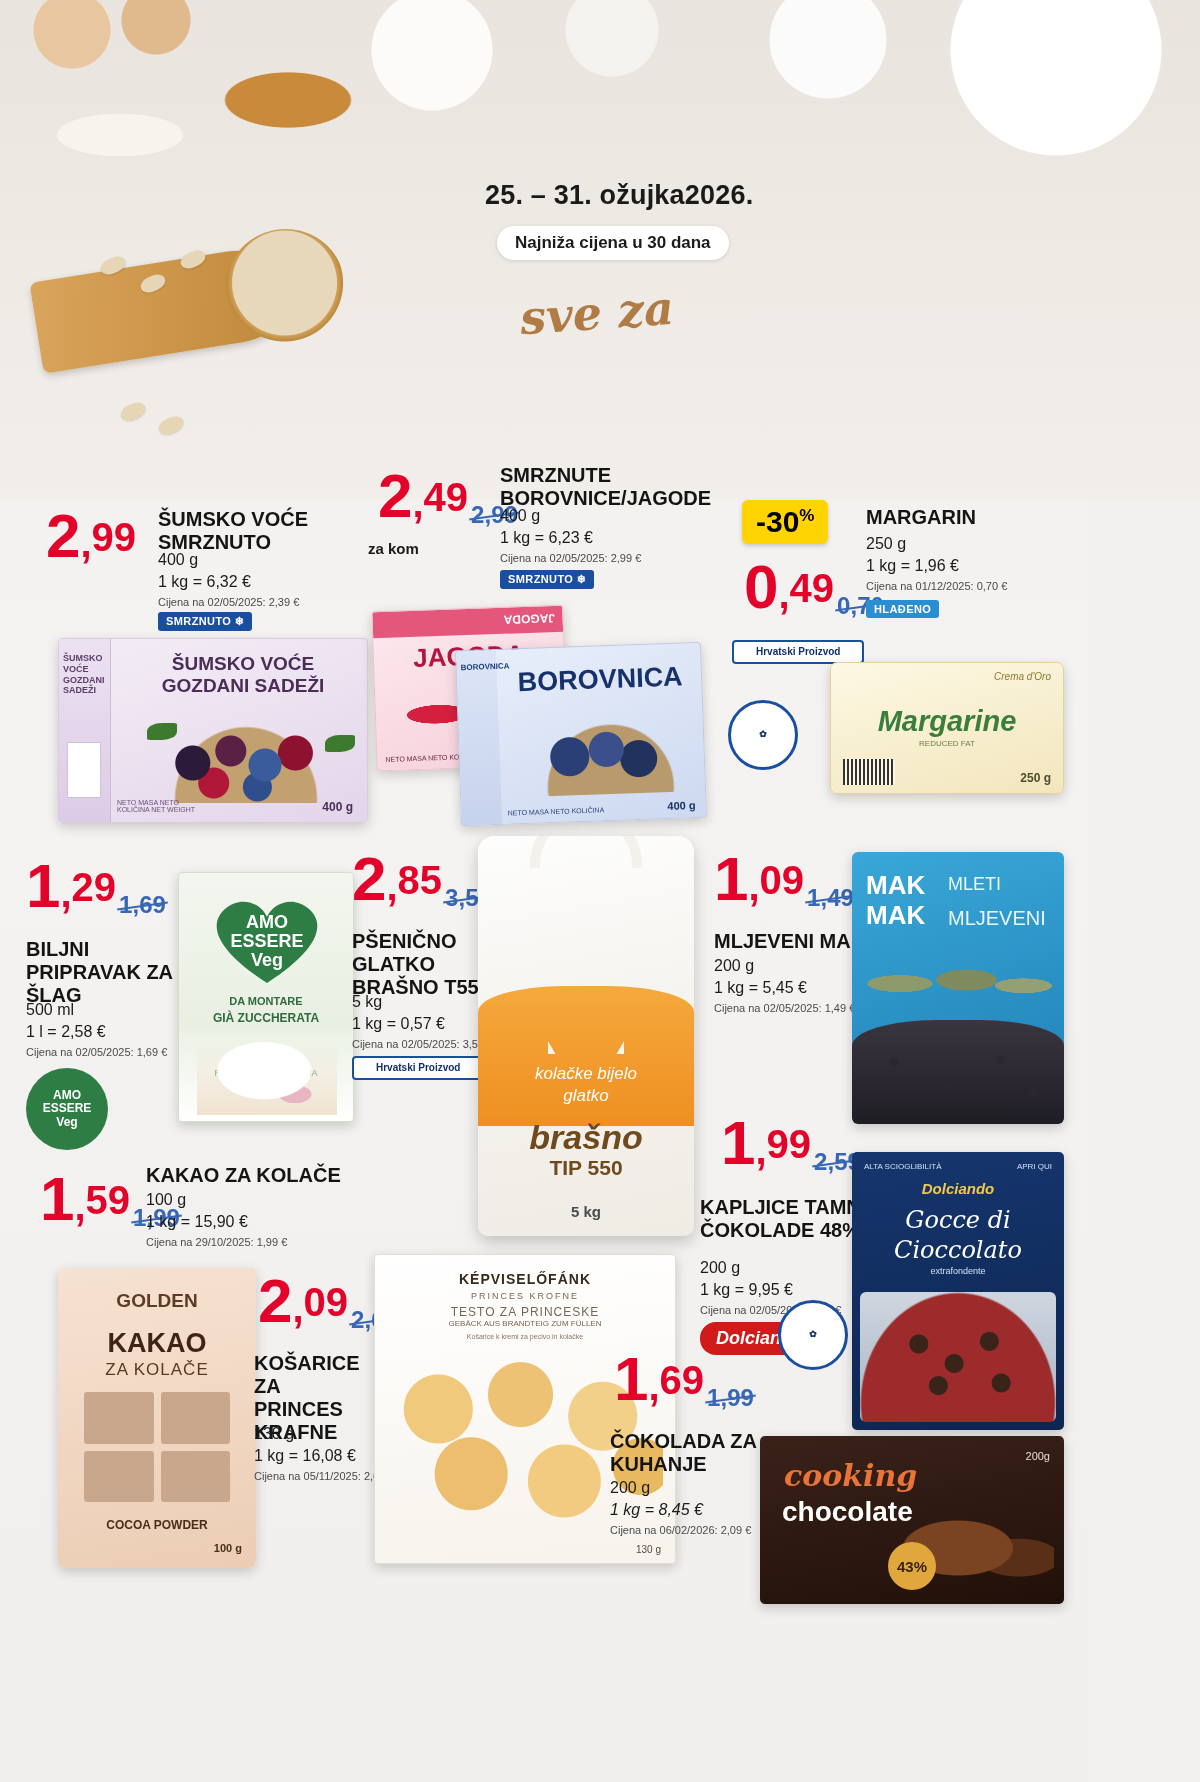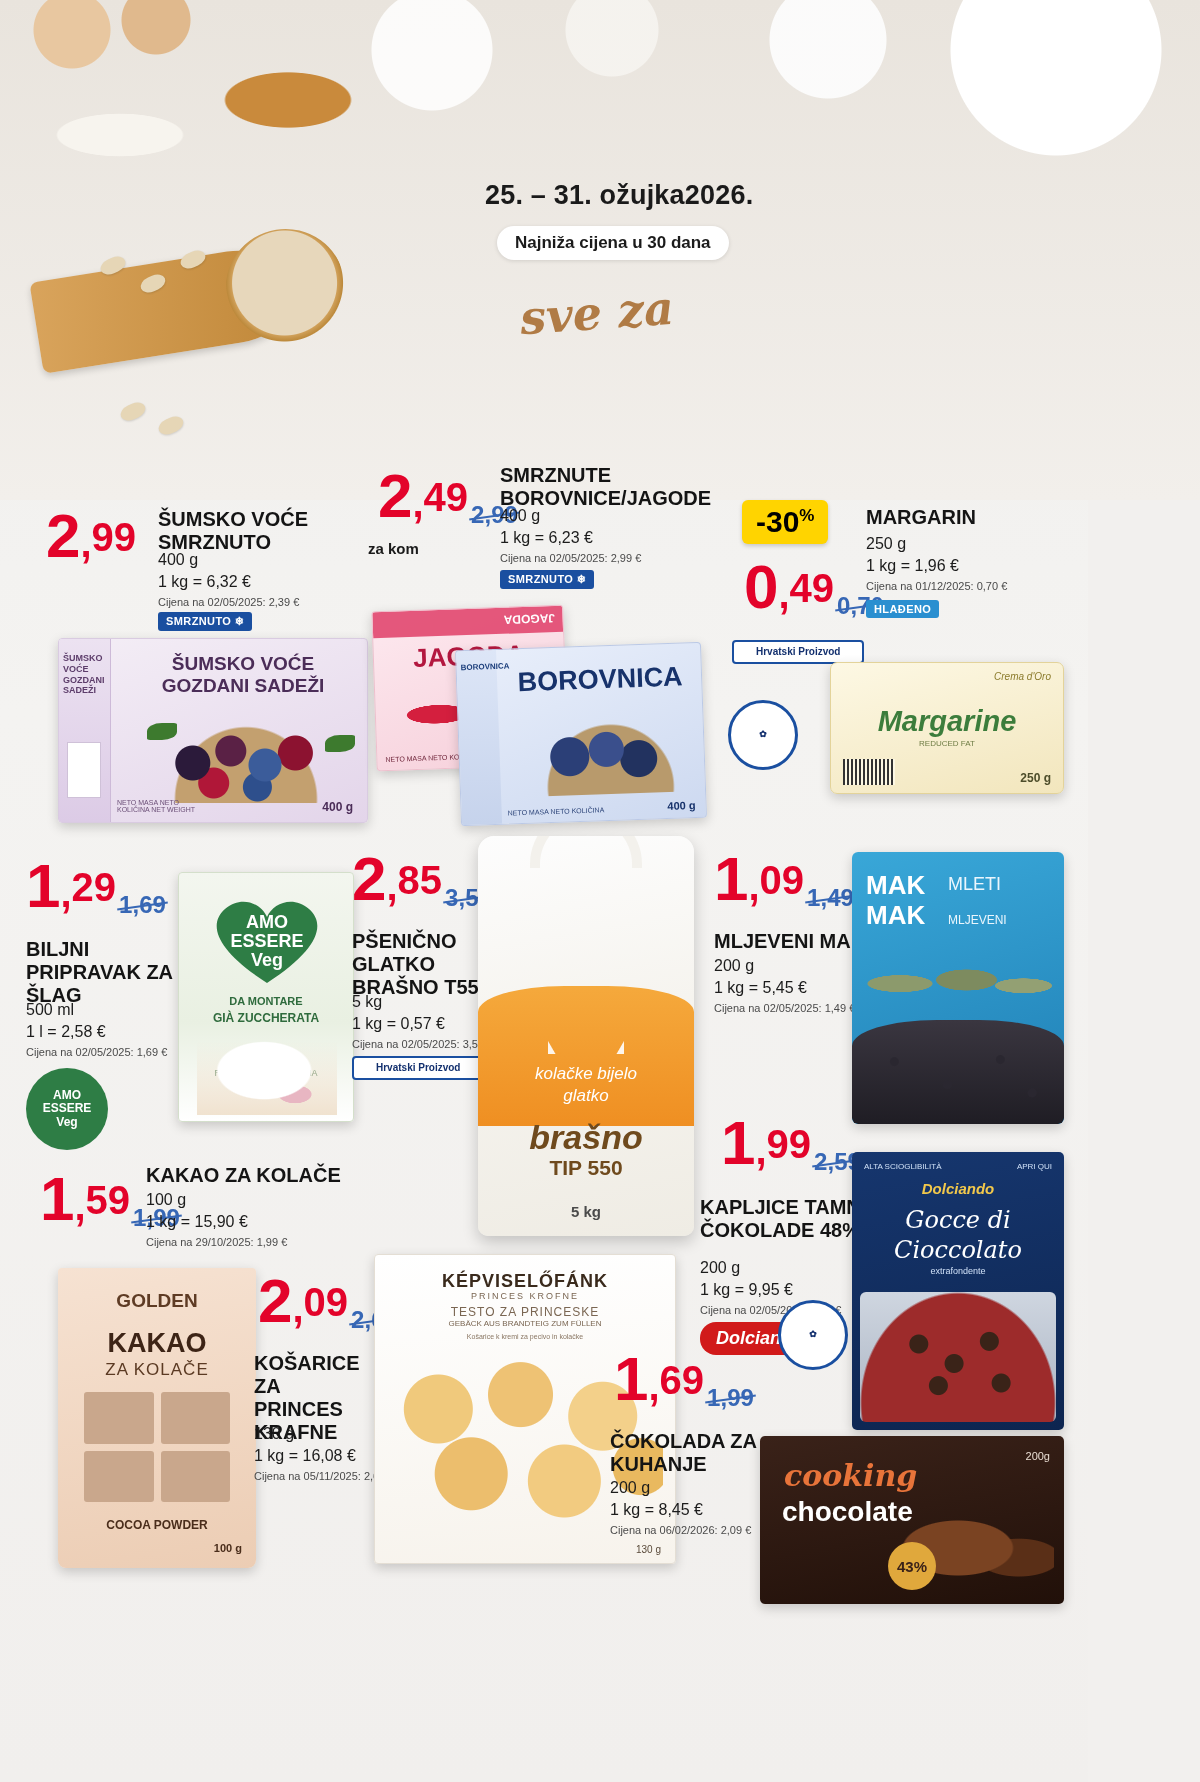--- a/index.html
+++ b/index.html
@@ -254,21 +254,21 @@
   .flourbag .s5{ position:absolute; left:0; right:0; bottom:16px; text-align:center; font-size:15px; color:#4b4b4b; font-weight:bold;}
 
   .makbag {
     left:852px; top:852px; width:212px; height:272px;
     background:linear-gradient(165deg,#39a7d8,#1f7fb5);
     border-radius:6px;
   }
   .makbag .m1{ position:absolute; left:14px; top:18px; font-size:26px; font-weight:bold; color:#fff;}
   .makbag .m2{ position:absolute; left:14px; top:48px; font-size:26px; font-weight:bold; color:#fff;}
   .makbag .m3{ position:absolute; left:96px; top:22px; font-size:18px; color:#eaf6fd;}
-  .makbag .m4{ position:absolute; left:96px; top:61px; font-size:12px; color:#eaf6fd;}
+  .makbag .m4{ position:absolute; left:96px; top:55px; font-size:20px; color:#eaf6fd;}
   .makbag .pods{
     position:absolute; left:10px; top:92px; width:190px; height:72px;
     background:
       radial-gradient(ellipse at 20% 55%, #8c9a6c 0 32px, rgba(0,0,0,0) 33px),
       radial-gradient(ellipse at 55% 50%, #7d8b5f 0 30px, rgba(0,0,0,0) 31px),
       radial-gradient(ellipse at 85% 58%, #93a073 0 28px, rgba(0,0,0,0) 29px);
   }
   .makbag .seeds{
     position:absolute; left:0; right:0; bottom:0; height:104px;
     background:
@@ -294,21 +294,21 @@
   }
   .kakaobag .grid div{ background:#c9a78c; border-radius:3px;}
   .kakaobag .c1{ position:absolute; left:0; right:0; bottom:36px; text-align:center; font-size:12px; font-weight:bold; color:#4a2d1b;}
   .kakaobag .c2{ position:absolute; right:14px; bottom:14px; font-size:11px; font-weight:bold; color:#4a2d1b;}
 
   .krafne {
     left:374px; top:1254px; width:302px; height:310px;
     background:linear-gradient(175deg,#ffffff,#f7f3ec);
     border:1px solid #e4ded4;
   }
-  .krafne .h1{ position:absolute; left:0; right:0; top:16px; text-align:center; font-size:18px; font-weight:bold; color:#3a2a1c; letter-spacing:1px;}
+  .krafne .h1{ position:absolute; left:0; right:0; top:16px; text-align:center; font-size:14px; font-weight:bold; color:#3a2a1c; letter-spacing:1px;}
   .krafne .h2{ position:absolute; left:0; right:0; top:36px; text-align:center; font-size:9px; color:#7a6652; letter-spacing:2px;}
   .krafne .h3{ position:absolute; left:0; right:0; top:50px; text-align:center; font-size:12px; color:#7a6652; letter-spacing:1px;}
   .krafne .h4{ position:absolute; left:0; right:0; top:64px; text-align:center; font-size:8px; color:#7a6652;}
   .krafne .h5{ position:absolute; left:0; right:0; top:78px; text-align:center; font-size:7px; color:#8a7764;}
   .krafne .puffs{
     position:absolute; left:14px; top:100px; width:274px; height:180px;
     background:
       radial-gradient(circle at 18% 30%, #f0c97c 0 34px, rgba(0,0,0,0) 35px),
       radial-gradient(circle at 48% 22%, #eec274 0 32px, rgba(0,0,0,0) 33px),
       radial-gradient(circle at 78% 34%, #f3d08a 0 34px, rgba(0,0,0,0) 35px),
@@ -614,21 +614,21 @@
       <div class="wt2">130 g</div>
     </div>
   </div>
 
   <div>
     <div class="price" style="left:614px; top:1348px;">
       <span class="int">1</span><span class="comma">,</span><span class="dec">69</span><span class="old">1,99</span>
     </div>
     <div class="ptitle" style="left:610px; top:1430px; width:160px;">ČOKOLADA ZA KUHANJE</div>
     <div class="pmeta" style="left:610px; top:1478px;">200 g</div>
-    <div class="pmeta" style="left:610px; top:1500px;">1 kg = 8,45 €</div>
+    <div class="pmeta" style="left:610px; top:1500px;font-style:italic;">1 kg = 8,45 €</div>
     <div class="pfine" style="left:610px; top:1524px;">Cijena na 06/02/2026: 2,09 €</div>
 
     <div class="card cookchoc">
       <div class="wt">200g</div>
       <div class="c1">cooking</div>
       <div class="c2">chocolate</div>
       <div class="blob"></div>
       <div class="pct">43%</div>
     </div>
   </div>

